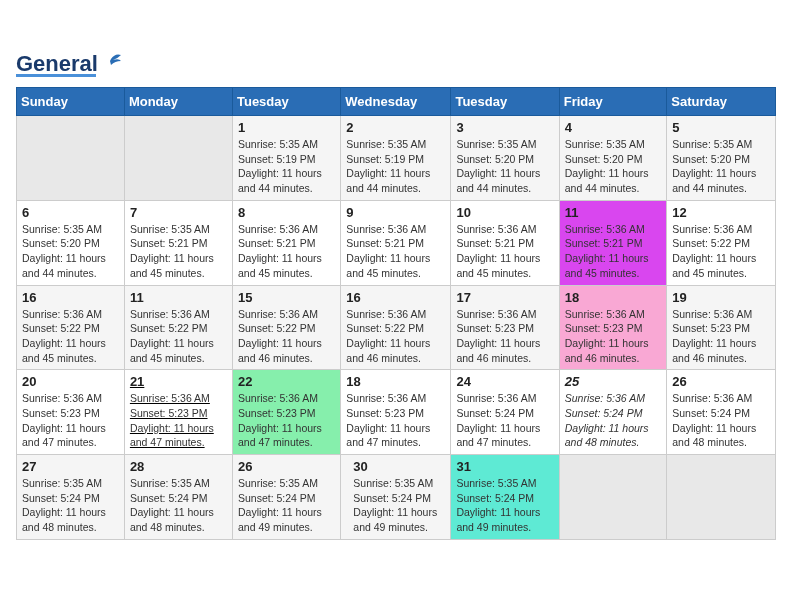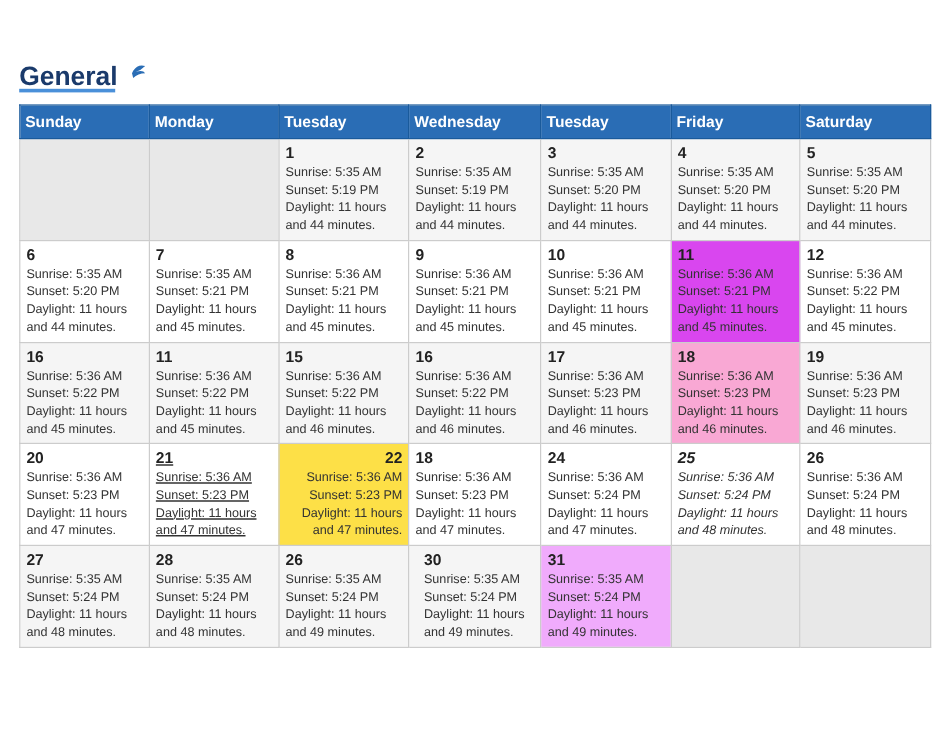--- a/index.html
+++ b/index.html
@@ -252,21 +252,21 @@
           <div class="day-info" style="white-space: pre-line;">Sunrise: 5:36 AM
 Sunset: 5:23 PM
 Daylight: 11 hours and 47 minutes.</div>
         </td>
         <td style="background: rgb(255, 255, 255); text-decoration: underline;">
           <span class="day-num">21</span>
           <div class="day-info" style="white-space: pre-line;">Sunrise: 5:36 AM
 Sunset: 5:23 PM
 Daylight: 11 hours and 47 minutes.</div>
         </td>
-        <td style="background: #fde047; text-align: right;">
+        <td style="background: #86efac;">
           <span class="day-num">22</span>
           <div class="day-info" style="white-space: pre-line;">Sunrise: 5:36 AM
 Sunset: 5:23 PM
 Daylight: 11 hours and 47 minutes.</div>
         </td>
         <td style="background: rgb(255, 255, 255);">
           <span class="day-num">18</span>
           <div class="day-info" style="white-space: pre-line;">Sunrise: 5:36 AM
 Sunset: 5:23 PM
 Daylight: 11 hours and 47 minutes.</div>
@@ -308,21 +308,21 @@
           <div class="day-info" style="white-space: pre-line;">Sunrise: 5:35 AM
 Sunset: 5:24 PM
 Daylight: 11 hours and 49 minutes.</div>
         </td>
         <td style="background: rgb(245, 245, 245); padding-left: 12px;">
           <span class="day-num">30</span>
           <div class="day-info" style="white-space: pre-line;">Sunrise: 5:35 AM
 Sunset: 5:24 PM
 Daylight: 11 hours and 49 minutes.</div>
         </td>
-        <td style="background: #f0abfc;">
+        <td style="background: #5eead4;">
           <span class="day-num">31</span>
           <div class="day-info" style="white-space: pre-line;">Sunrise: 5:35 AM
 Sunset: 5:24 PM
 Daylight: 11 hours and 49 minutes.</div>
         </td>
         <td class="empty-cell" style="background: rgb(224, 224, 224);"></td>
         <td class="empty-cell" style="background: rgb(224, 224, 224);"></td>
       </tr>
     </tbody>
 </table>

